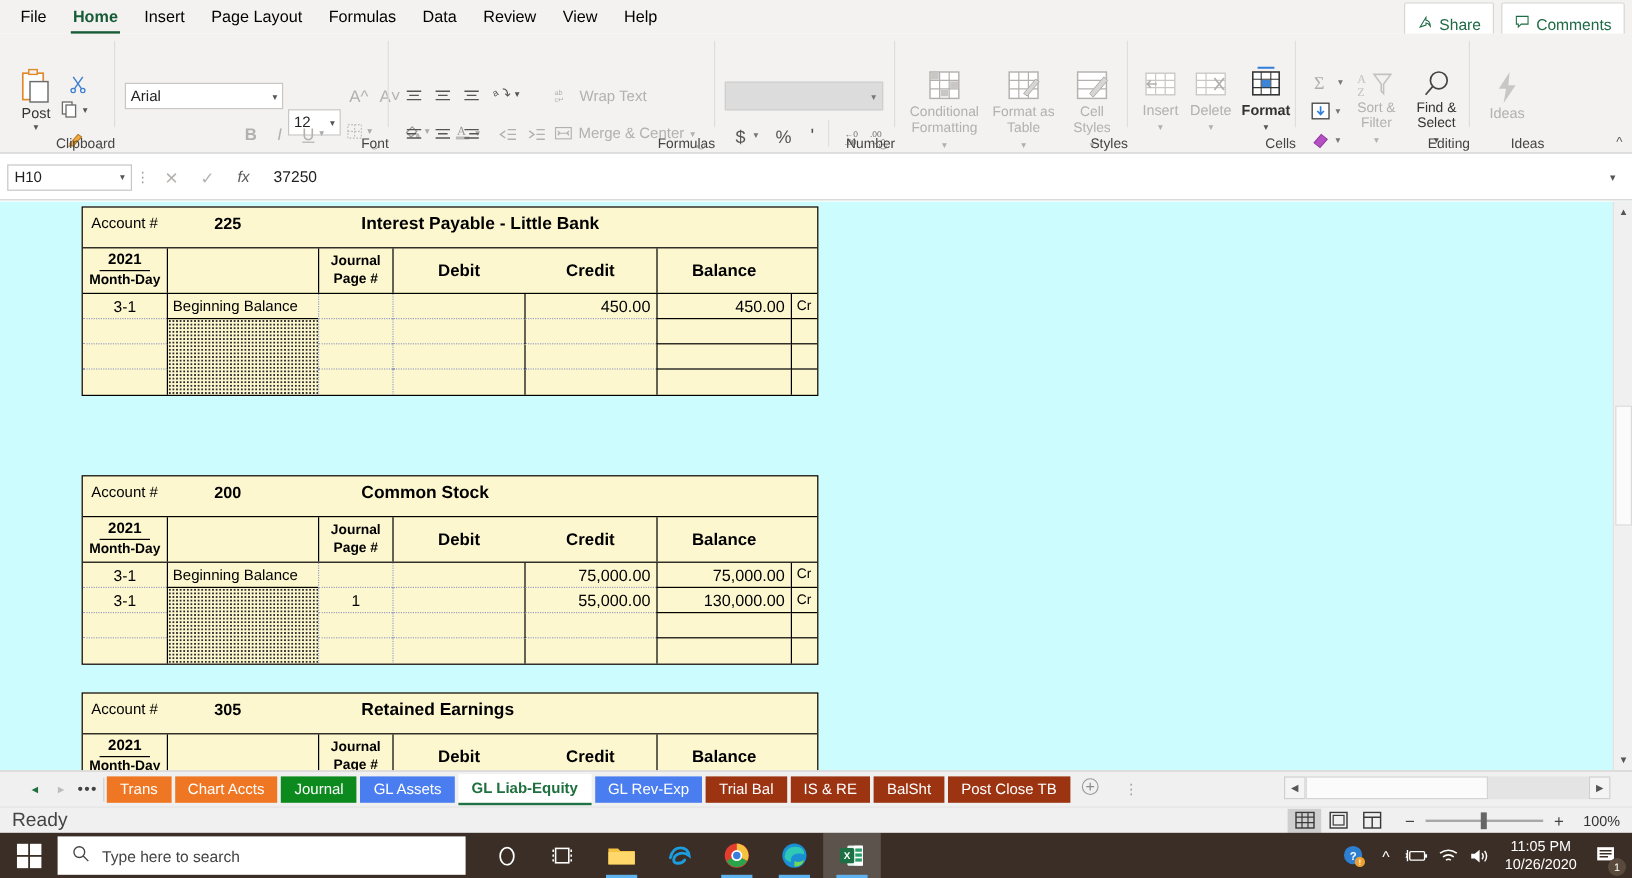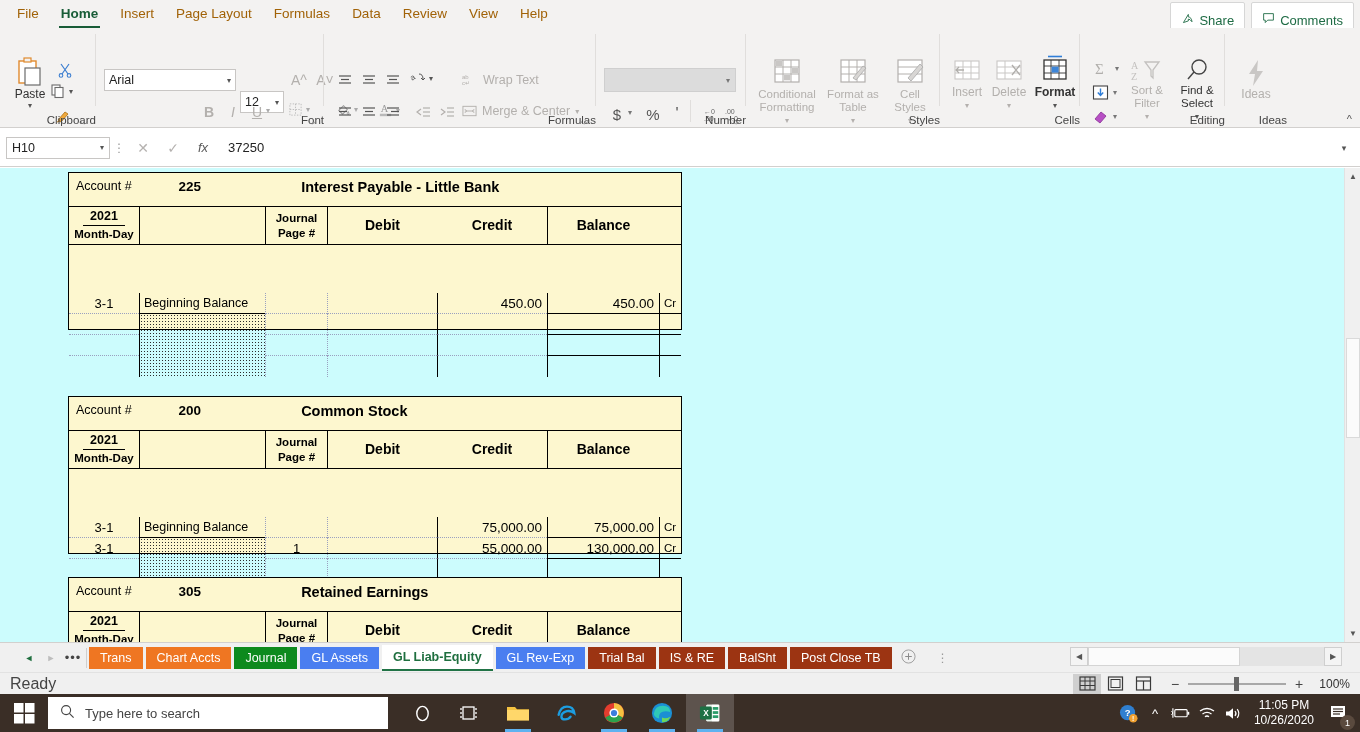--- a/index.html
+++ b/index.html
@@ -11,21 +11,21 @@
   }
   .app { position: relative; width: 1360px; height: 732px; }
 
   
   .ribbon-tabs {
     position: absolute; top: 0; left: 0; width: 1360px; height: 28px;
     background: #f3f2f1;
     display: flex; align-items: center;
   }
   .rtab {
-    font-size: 13.5px; color: #a16207; padding: 4px 11px 5px 11px;
+    font-size: 13.5px; color: #000000; padding: 4px 11px 5px 11px;
     position: relative; white-space: nowrap; line-height: 18px;
   }
   .rtab.active { color: #185c37; font-weight: 600; }
   .rtab.active:after {
     content: ""; position: absolute; left: 9px; right: 9px; bottom: -1px;
     height: 2.5px; background: #185c37;
   }
   .ribbon-right { position: absolute; right: 6px; top: 2px; display: flex; gap: 6px; }
   .rbtn {
     display: flex; align-items: center; gap: 5px;
@@ -135,21 +135,21 @@
   .hdrrow .cell {
     display: flex; flex-direction: column; align-items: center; justify-content: center;
     font-weight: bold; font-size: 12.5px; line-height: 15px;
   }
   .hdrrow .c-date .yr { border-bottom: 1.5px solid #000; padding: 0 7px 1px 7px; }
   .hdrrow .c-date .md { font-size: 11.5px; padding-top: 1px; }
   .hdrrow .c-jp { font-size: 11.5px; line-height: 15px; }
   .hdrrow .cbig { font-size: 14px; }
 
   .drow { height: 21px; }
-  .drow .cell { display: flex; align-items: center; height: 21px; margin-top: 48px; }
+  .drow .cell { display: flex; align-items: center; height: 21px; }
   .drow .num { justify-content: flex-end; padding-right: 5px; font-size: 13.5px; }
   .drow .ctr { justify-content: center; font-size: 13px; }
   .drow .txt { padding-left: 4px; font-size: 12.5px; }
   .drow .cr  { justify-content: flex-start; padding-left: 4px; font-size: 11.5px; }
 
   
   .bl-solid  { border-left: 1.5px solid #000; }
   .bl-dot    { border-left: 1px dotted #9aa0c0; }
   .bb-dot    { border-bottom: 1px dotted #9aa0c0; }
   .bb-solid  { border-bottom: 1.5px solid #000; }
@@ -271,21 +271,21 @@
 
     <div class="rgroup" style="left:0; width:96px;">
       <div class="ctl big" style="left:8px; top:28px; width:44px;">
         <span class="icobox">
           <svg width="30" height="32" viewBox="0 0 30 32">
             <rect x="4" y="5" width="17" height="22" fill="#fff" stroke="#e08a2e" stroke-width="1.4"></rect>
             <rect x="9" y="2" width="7" height="4" fill="#f2f2f2" stroke="#e08a2e" stroke-width="1.2"></rect>
             <rect x="10" y="12" width="15" height="17" fill="#fff" stroke="#6b6b6b" stroke-width="1.2"></rect>
           </svg>
         </span>
-        <span>Paste</span>
+        <span>Post</span>
         <span style="font-size:8px; color:#555; line-height:9px;">▾</span>
       </div>
       <div class="ctl sqbtn" style="left:52px; top:30px;">
         <svg width="16" height="16" viewBox="0 0 16 16">
             <path d="M4 2 L11 12 M12 2 L5 12" stroke="#3d7fd0" stroke-width="1.2" fill="none"></path>
             <circle cx="4" cy="13.4" r="1.8" fill="none" stroke="#3d7fd0" stroke-width="1.1"></circle>
             <circle cx="12" cy="13.4" r="1.8" fill="none" stroke="#3d7fd0" stroke-width="1.1"></circle>
           </svg>
       </div>
       <div class="ctl" style="left:50px; top:55px; display:flex; align-items:center;">

